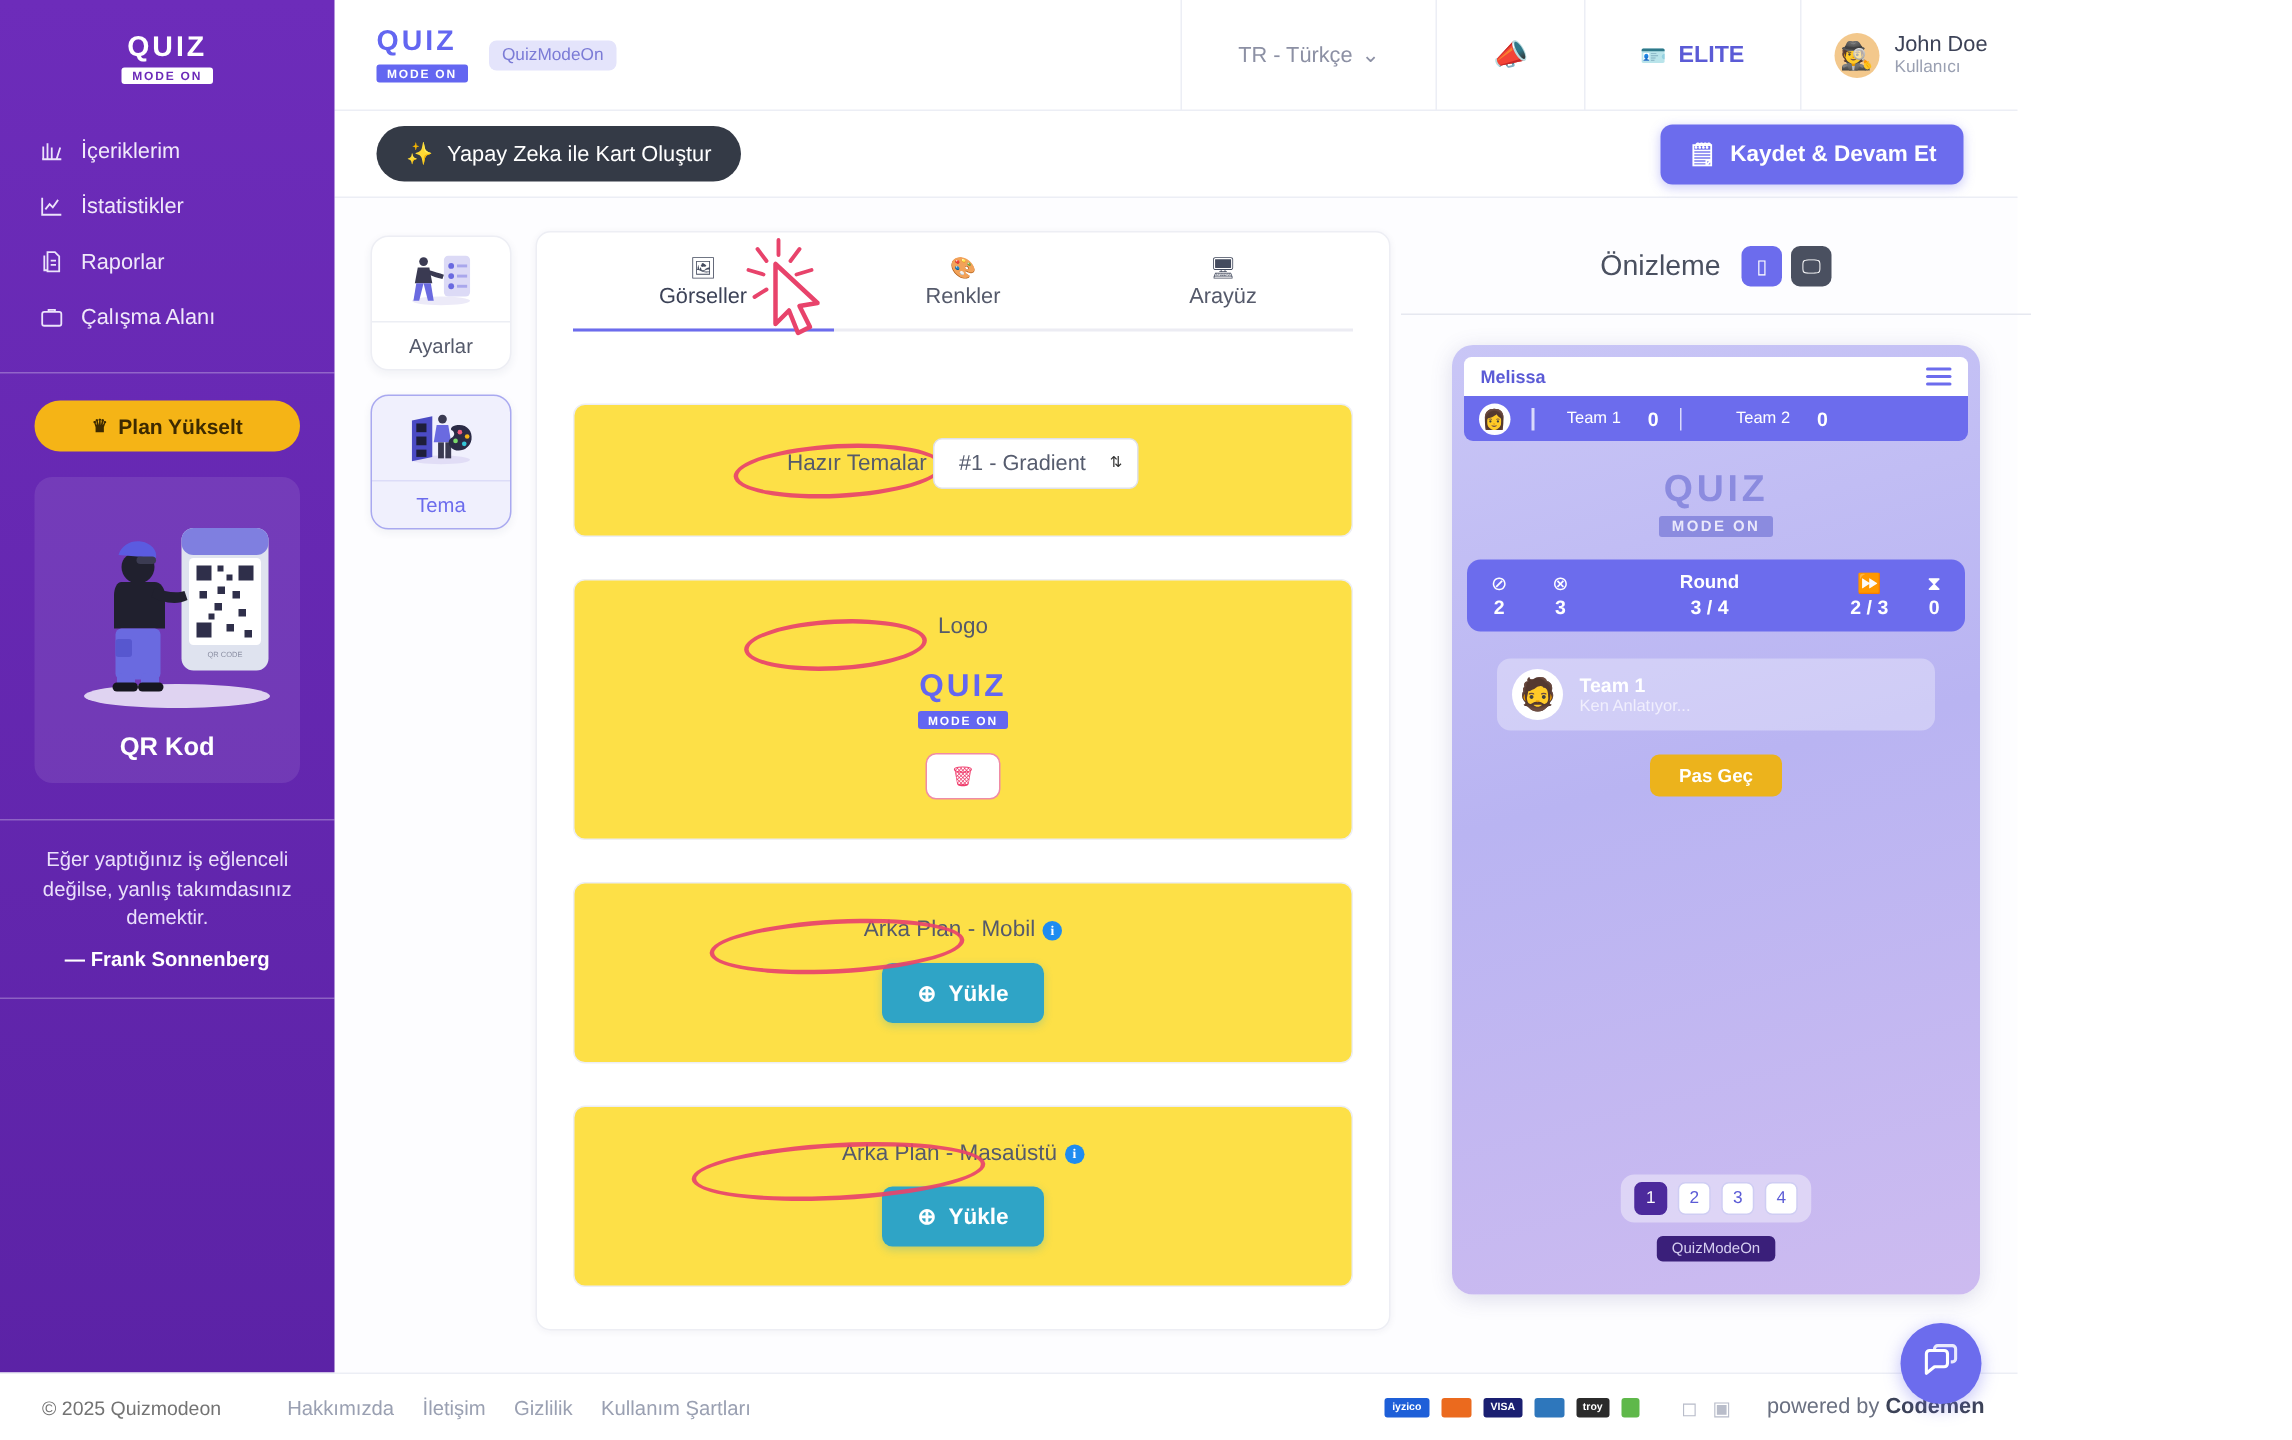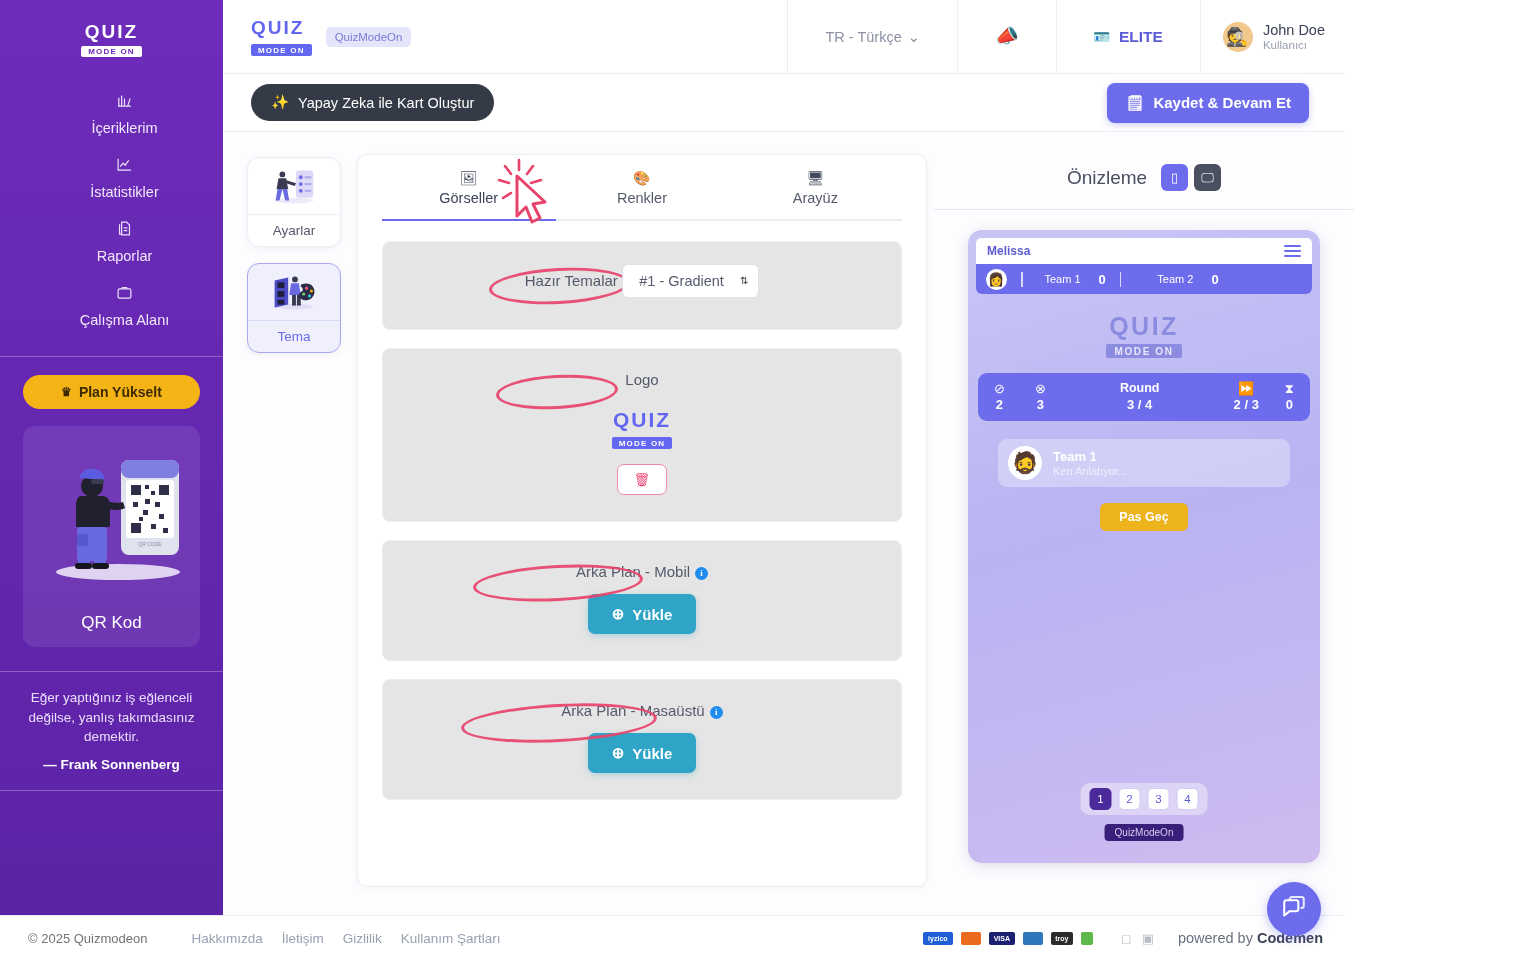--- a/index.html
+++ b/index.html
@@ -30,21 +30,20 @@
     display: inline-block; background: #fff; color: #6b29b8;
     font-size: 8px; font-weight: 700; letter-spacing: 1.2px;
     padding: 2px 7px 1px; border-radius: 2px; margin-top: 2px;
   }
   .sb-nav { padding: 6px 0 14px; }
   .sb-item {
     display: flex; align-items: center; gap: 11px;
     padding: 10px 0 10px 26px;
     color: #f0e8fa; font-size: 14.5px;
     cursor: pointer;
-    flex-direction: column;
   }
   .sb-item svg { width: 17px; height: 17px; flex: 0 0 17px; stroke: #ece3fb; fill: none; stroke-width: 1.7; }
   .sb-divider { height:1px; background: rgba(255,255,255,.28); margin: 4px 0 0; }
 
   .upgrade-wrap { padding: 18px 23px 0; }
   .btn-upgrade {
     width: 100%; background: #f5b416; color: #3d2a00;
     border: none; border-radius: 22px; padding: 9px 0;
     font-size: 14px; font-weight: 700; cursor: pointer;
     display: flex; align-items: center; justify-content: center; gap: 7px;
@@ -54,21 +53,21 @@
 
   .qr-card {
     margin: 17px 23px 0;
     background: rgba(255,255,255,.09);
     border-radius: 12px;
     padding: 16px 10px 14px;
     text-align: center;
     cursor: pointer;
   }
   .qr-illus { height: 150px; position: relative; }
-  .qr-label { color: #fff; font-weight: 400; font-size: 17px; margin-top: 21px; }
+  .qr-label { color: #fff; font-weight: 700; font-size: 17px; margin-top: 4px; }
 
   .quote-box {
     margin-top: 24px; padding: 16px 20px 18px;
     border-top: 1px solid rgba(255,255,255,.28);
     border-bottom: 1px solid rgba(255,255,255,.28);
     text-align: center;
   }
   .quote-txt { color: #eadffb; font-size: 13.5px; line-height: 1.45; }
   .quote-author { color: #fff; font-weight: 700; font-size: 13.5px; margin-top: 10px; }
 
@@ -137,23 +136,24 @@
   .tabs { display:flex; padding: 16px 24px 0; position:relative; }
   .tab { flex:1; text-align:center; padding-bottom: 13px; cursor:pointer; }
   .tab-ic { font-size: 14px; color:#444b5e; margin-bottom: 5px; line-height:1; }
   .tab-lb { font-size: 14.5px; color:#555a6b; }
   .tab.active .tab-lb { color:#3c4257; }
   .tabs-rule { height:2px; background:#ececf3; margin: 0 24px; position:relative; }
   .tabs-rule i { position:absolute; left:0; top:0; height:2px; width: 174px; background:#6c6ced; display:block; }
 
   .panel-body { padding: 20px 24px 0; overflow:hidden; flex:1; }
   .card {
-    border:1px solid #edeef4; border-radius: 8px; background:#e5e5e5;
+    border:1px solid #edeef4; border-radius: 8px; background:#fde047;
     text-align:center; padding: 22px 16px 26px; margin-bottom: 18px;
     position:relative;
+    margin-top:28px;
   }
   .card-title { font-size: 15px; color:#555a6b; margin-bottom: 14px; position:relative; display:inline-block;}
   .info-dot { display:inline-block; width:13px; height:13px; border-radius:50%;
               background:#1f8cf0; color:#fff; font-size:9px; font-weight:700;
               line-height:13px; vertical-align:middle; margin-left:5px;
               font-family:"Liberation Serif",serif; cursor:pointer;}
   .sel-wrap { display:inline-block; position:relative; }
   select.themesel {
     appearance:none; -webkit-appearance:none;
     border:1px solid #dfe1ea; border-radius:6px; background:#fff;

